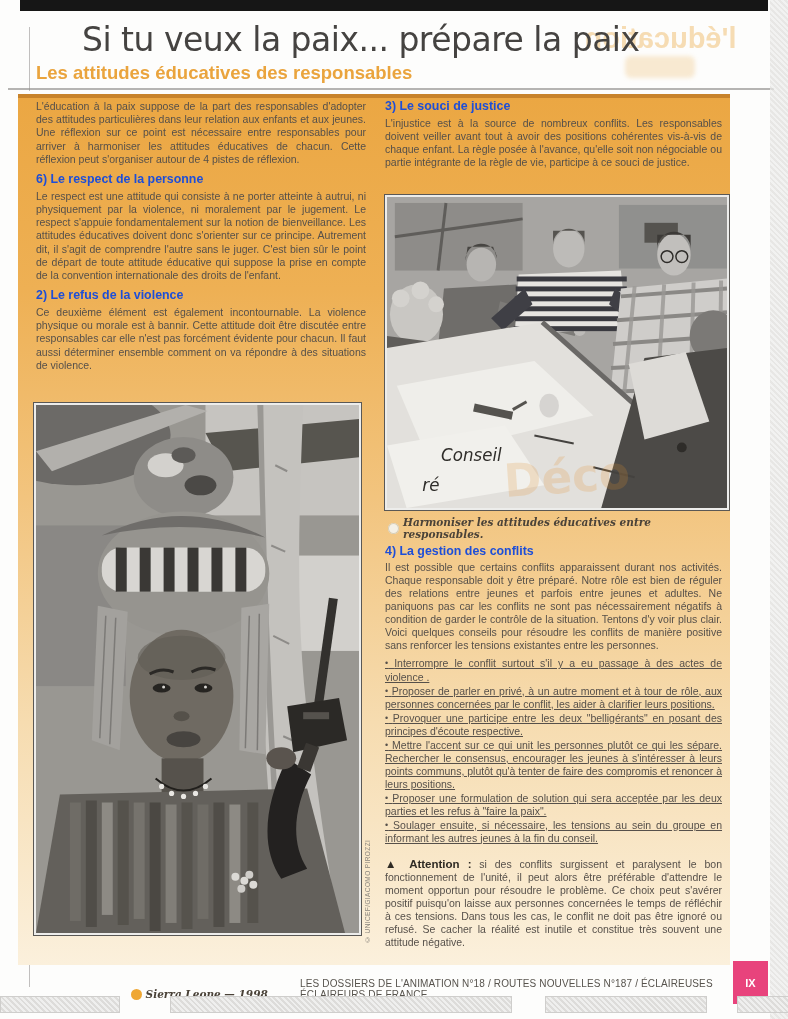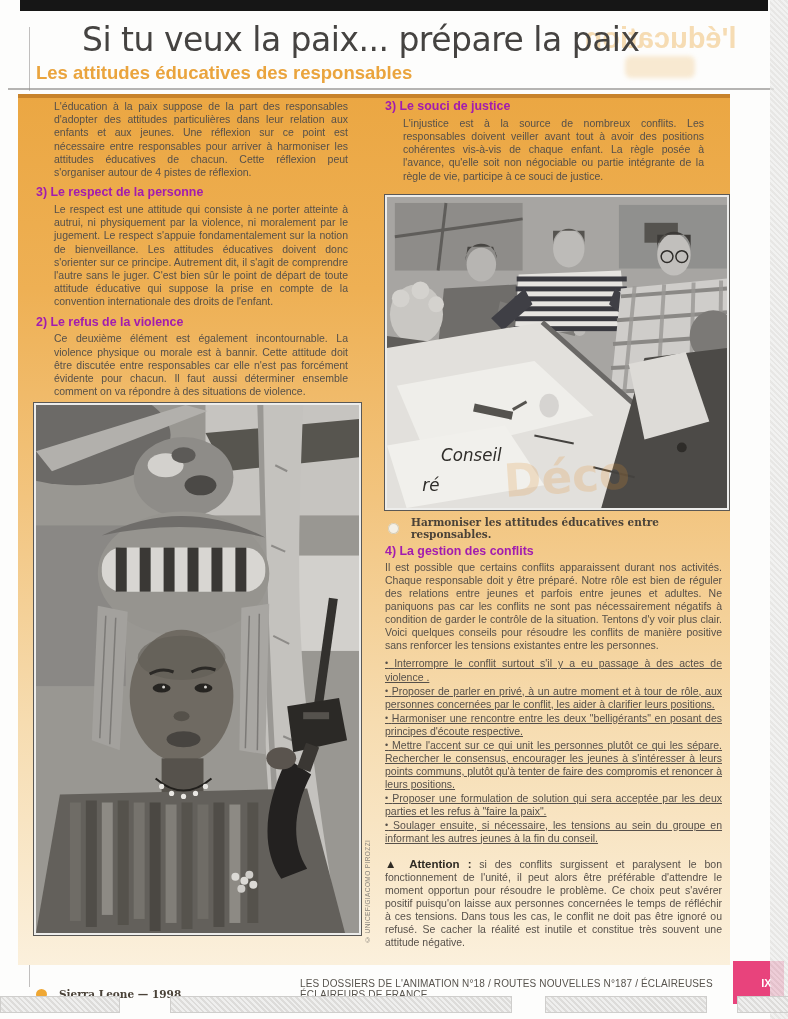--- a/index.html
+++ b/index.html
@@ -19,52 +19,52 @@
   #ghost-top{left:553px;top:22px;width:215px;font-size:29px;font-weight:bold;
       color:rgba(233,166,61,.38);transform:scaleX(-1);text-align:center;filter:blur(.6px);}
   #ghost-top2{left:625px;top:56px;width:70px;height:22px;background:rgba(233,166,61,.22);
       border-radius:6px;filter:blur(2px);}
 
   
   #panel{left:18px;top:94px;width:712px;height:867px;border-top:4px solid #c8832b;
       background:linear-gradient(180deg,#eba743 0%,#eeb054 22%,#f2c47e 46%,#f6dcb0 72%,#fbf0dc 100%);}
 
   .body-text{font-size:10.5px;line-height:1.26;color:#56504a;text-align:justify;}
-  .body-text p{margin:0 18px 6px;}
-  .sec-heading{font-size:12.4px;font-weight:bold;color:#a21caf;margin:6px 0 2px;}
+  .body-text p{margin:0 0 6px;}
+  .sec-heading{font-size:12.4px;font-weight:bold;color:#1d4ed8;margin:6px 0 2px;}
   #left-col{left:36px;top:100px;width:330px;height:302px;overflow:hidden;}
   #right-col-top{left:385px;top:99px;width:337px;}
   #right-col-bottom{left:385px;top:544px;width:337px;line-height:1.24;}
   #right-col-bottom p{margin:0 0 5px;}
   .bullet-line{text-align:justify;margin:0 0 1px !important;text-decoration:underline;}
   .blt{font-size:9px;vertical-align:1px;}
   .att{margin-top:12px !important;}
   .att-label{font-weight:bold;color:#2f2b24;font-size:11.5px;}
 
   
   .photo-frame{background:#ededeb;border:1px solid #5a5855;padding:2px;box-sizing:border-box;}
   .photo-frame svg{display:block;width:100%;height:100%;}
   #photo-conseil{left:384px;top:194px;width:346px;height:317px;}
   #photo-sierra{left:33px;top:402px;width:329px;height:534px;}
   #photo-credit{left:364px;top:843px;height:100px;width:11px;font-size:6.5px;color:#8a857d;
       writing-mode:vertical-rl;transform:rotate(180deg);letter-spacing:.4px;white-space:nowrap;}
 
-  .caption{display:flex;align-items:center;gap:12px;font-family:"DejaVu Serif",serif;
-      font-weight:bold;font-size:10.5px;color:#4a4238;}
+  .caption{display:flex;align-items:center;gap:4px;font-family:"DejaVu Serif",serif;
+      font-style:italic;font-weight:bold;font-size:10.5px;color:#4a4238;justify-content:center;}
   .cap-dot{width:11px;height:11px;border-radius:50%;flex:0 0 auto;}
   #caption-conseil{left:388px;top:516px;width:340px;}
   #caption-conseil .cap-dot{background:#f4f0e6;box-shadow:inset 0 0 0 1px #d8cdb4;}
   #caption-sierra{left:36px;top:988px;width:330px;}
   #caption-sierra .cap-dot{background:#efa733;}
 
   
   #footer-line{left:300px;top:978px;width:425px;text-align:left;font-size:10px;
       color:#57534d;letter-spacing:.15px;}
   #page-num{left:733px;top:961px;width:35px;height:43px;background:#e8437c;color:#ffffff;
-      font-weight:bold;font-size:11px;display:flex;align-items:center;justify-content:center;padding-left:16px;}
+      font-weight:bold;font-size:11px;display:flex;align-items:center;justify-content:center;}
 
   
   #edge-right{left:770px;top:0;width:18px;height:1019px;
       background:repeating-linear-gradient(45deg,#efefee 0 2px,#e2e1df 2px 4px);opacity:.8;}
   .bstrip{top:996px;height:15px;background:repeating-linear-gradient(45deg,#efefee 0 2px,#dddcda 2px 4px);
       border:1px solid #cfcecc;}
 </style>
 </head>
 <body>
 
@@ -78,21 +78,21 @@
   <div class="abs" id="ghost-top2"></div>
 
   <div class="abs" id="page-title">Si tu veux la paix... prépare la paix</div>
   <div class="abs" id="page-subtitle">Les attitudes éducatives des responsables</div>
   <div class="abs" id="head-rule"></div>
 
   <div class="abs" id="panel"></div>
 
   <div class="abs body-text" id="left-col">
     <p>L'éducation à la paix suppose de la part des responsables d'adopter des attitudes particulières dans leur relation aux enfants et aux jeunes. Une réflexion sur ce point est nécessaire entre responsables pour arriver à harmoniser les attitudes éducatives de chacun. Cette réflexion peut s'organiser autour de 4 pistes de réflexion.</p>
-    <div class="sec-heading">3) Le respect de la personne</div>
+    <div class="sec-heading">6) Le respect de la personne</div>
     <p>Le respect est une attitude qui consiste à ne porter atteinte à autrui, ni physiquement par la violence, ni moralement par le jugement. Le respect s'appuie fondamentalement sur la notion de bienveillance. Les attitudes éducatives doivent donc s'orienter sur ce principe. Autrement dit, il s'agit de comprendre l'autre sans le juger. C'est bien sûr le point de départ de toute attitude éducative qui suppose la prise en compte de la convention internationale des droits de l'enfant.</p>
     <div class="sec-heading">2) Le refus de la violence</div>
     <p>Ce deuxième élément est également incontournable. La violence physique ou morale est à bannir. Cette attitude doit être discutée entre responsables car elle n'est pas forcément évidente pour chacun. Il faut aussi déterminer ensemble comment on va répondre à des situations de violence.</p>
   </div>
 
   <div class="abs body-text" id="right-col-top">
     <div class="sec-heading" style="margin-top:0;">3) Le souci de justice</div>
     <p>L'injustice est à la source de nombreux conflits. Les responsables doivent veiller avant tout à avoir des positions cohérentes vis-à-vis de chaque enfant. La règle posée à l'avance, qu'elle soit non négociable ou partie intégrante de la règle de vie, participe à ce souci de justice.</p>
   </div>
 
@@ -183,21 +183,21 @@
   <div class="abs caption" id="caption-conseil">
     <span class="cap-dot"></span>
     <span>Harmoniser les attitudes éducatives entre responsables.</span>
   </div>
 
   <div class="abs body-text" id="right-col-bottom">
     <div class="sec-heading" style="margin-top:0;">4) La gestion des conflits</div>
     <p>Il est possible que certains conflits apparaissent durant nos activités. Chaque responsable doit y être préparé. Notre rôle est bien de réguler des relations entre jeunes et parfois entre jeunes et adultes. Ne paniquons pas car les conflits ne sont pas nécessairement négatifs à condition de garder le contrôle de la situation. Tentons d'y voir plus clair. Voici quelques conseils pour résoudre les conflits de manière positive sans renforcer les tensions existantes entre les personnes.</p>
     <p class="bullet-line"><span class="blt">•</span> <span>Interrompre le conflit surtout s'il y a eu passage à des actes de violence .</span></p>
     <p class="bullet-line"><span class="blt">•</span> <span>Proposer de parler en privé, à un autre moment et à tour de rôle, aux personnes concernées par le conflit, les aider à clarifier leurs positions.</span></p>
-    <p class="bullet-line"><span class="blt">•</span> <span>Harmoniser une rencontre entre les deux "belligérants" en posant des principes d'écoute respective.</span></p>
+    <p class="bullet-line"><span class="blt">•</span> <span>Provoquer une participe entre les deux "belligérants" en posant des principes d'écoute respective.</span></p>
     <p class="bullet-line"><span class="blt">•</span> <span>Mettre l'accent sur ce qui unit les personnes plutôt ce qui les sépare. Rechercher le consensus, encourager les jeunes à s'intéresser à leurs points communs, plutôt qu'à tenter de faire des compromis et renoncer à leurs positions.</span></p>
     <p class="bullet-line"><span class="blt">•</span> <span>Proposer une formulation de solution qui sera acceptée par les deux parties et les refus à "faire la paix".</span></p>
     <p class="bullet-line"><span class="blt">•</span> <span>Soulager ensuite, si nécessaire, les tensions au sein du groupe en informant les autres jeunes à la fin du conseil.</span></p>
     <p class="att">
       <span class="att-label">▲</span>
       <span class="att-label">Attention :</span>
       <span>si des conflits surgissent et paralysent le bon fonctionnement de l'unité, il peut alors être préférable d'attendre le moment opportun pour résoudre le problème. Ce choix peut s'avérer positif puisqu'on laisse aux personnes concernées le temps de réfléchir à ces tensions. Dans tous les cas, le conflit ne doit pas être ignoré ou refusé. Se cacher la réalité est inutile et constitue très souvent une attitude négative.</span>
     </p>
   </div>
 

